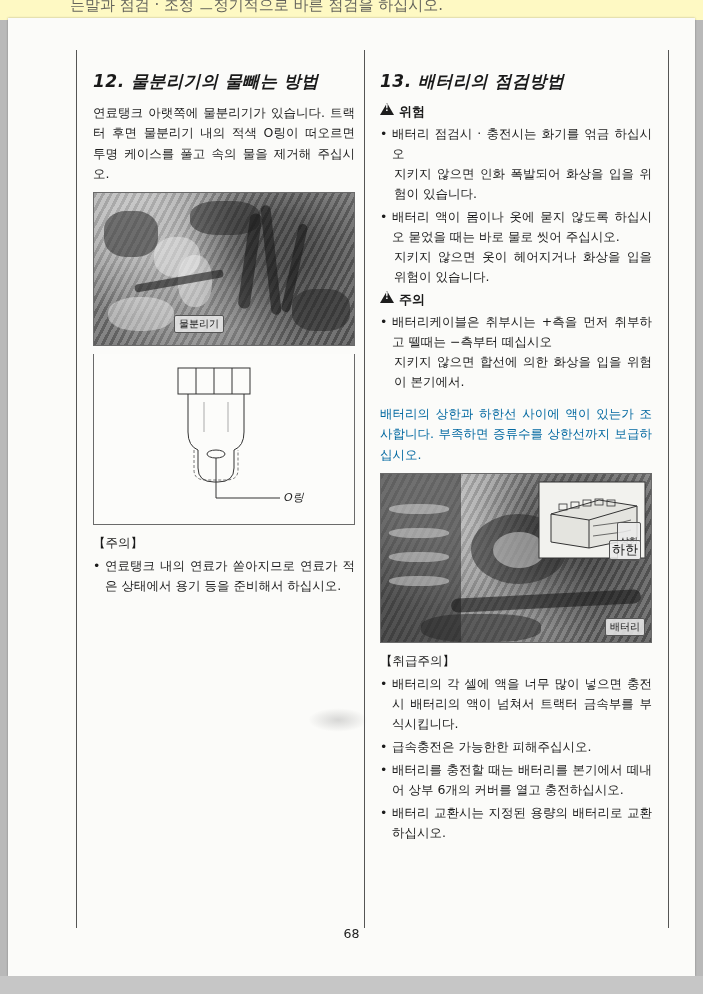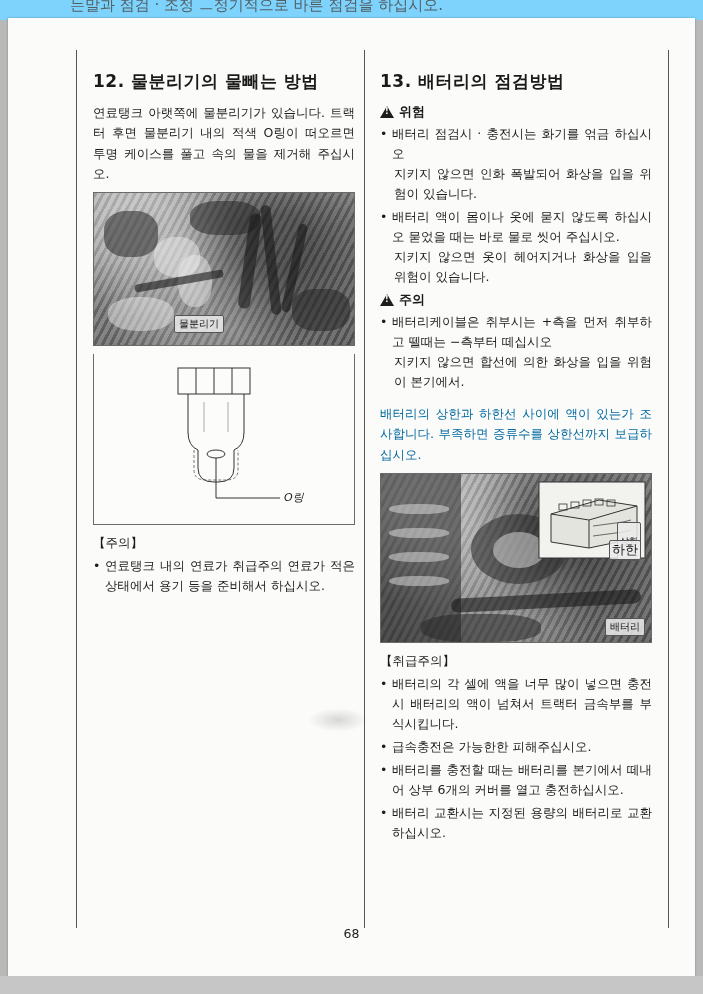--- a/index.html
+++ b/index.html
@@ -24,21 +24,21 @@
     box-shadow: 0 0 2px rgba(0,0,0,0.3);
     overflow: hidden;
   }
   
   .scan-top {
     position: absolute;
     left: 0;
     top: 0;
     width: 703px;
     height: 20px;
-    background: #7dd3fc;
+    background: #fef9c3;
     overflow: hidden;
   }
   .scan-top .bleed {
     position: absolute;
     left: 70px;
     top: -4px;
     font-size: 15px;
     color: #4a4a4a;
     white-space: nowrap;
     font-family: "DejaVu Sans", sans-serif;
@@ -70,20 +70,21 @@
   }
   .col-left  { left: 85px; }
   .col-right { left: 372px; width: 272px; }
 
   h2.sec-title {
     font-size: 17px;
     font-weight: bold;
     color: #1a1a1a;
     margin: 0 0 10px 0;
     letter-spacing: 0.5px;
+    font-style: italic;
   }
   .body-text {
     font-size: 12.5px;
     line-height: 1.62;
     color: #1c1c1c;
     margin: 4px 0 8px 0;
     text-align: justify;
   }
   .body-text.light {
     color: #0369a1;
@@ -183,21 +184,21 @@
     left: 0;
     top: 0;
   }
   ul.bullets li .sub {
     display: block;
     padding-left: 2px;
   }
 
   .warn-row {
     display: flex;
-    align-items: center;
+    align-items: flex-start;
     gap: 5px;
     margin: 4px 0 3px 0;
   }
   .warn-tri {
     width: 0;
     height: 0;
     border-left: 7px solid transparent;
     border-right: 7px solid transparent;
     border-bottom: 12px solid #1d1d1d;
     position: relative;
@@ -290,21 +291,21 @@
         <line x1="122" y1="144" x2="186" y2="144" stroke="#333" stroke-width="1"></line>
 
         <line x1="110" y1="48" x2="110" y2="78" stroke="#888" stroke-width="0.7"></line>
         <line x1="134" y1="48" x2="134" y2="78" stroke="#888" stroke-width="0.7"></line>
       </svg>
       <div class="lbl" style="left:190px; top:136px;">O링</div>
     </div>
 
     <div class="note-head">【주의】</div>
     <ul class="bullets">
-      <li>연료탱크 내의 연료가 취급주의 연료가 적은 상태에서 용기 등을 준비해서 하십시오.</li>
+      <li>연료탱크 내의 연료가 쏟아지므로 연료가 적은 상태에서 용기 등을 준비해서 하십시오.</li>
     </ul>
   </div>
 
   <div class="col col-right">
 
     <h2 class="sec-title">13. 배터리의 점검방법</h2>
 
     <div class="warn-row">
       <span class="warn-tri"></span>
       <span class="warn-label">위험</span>

